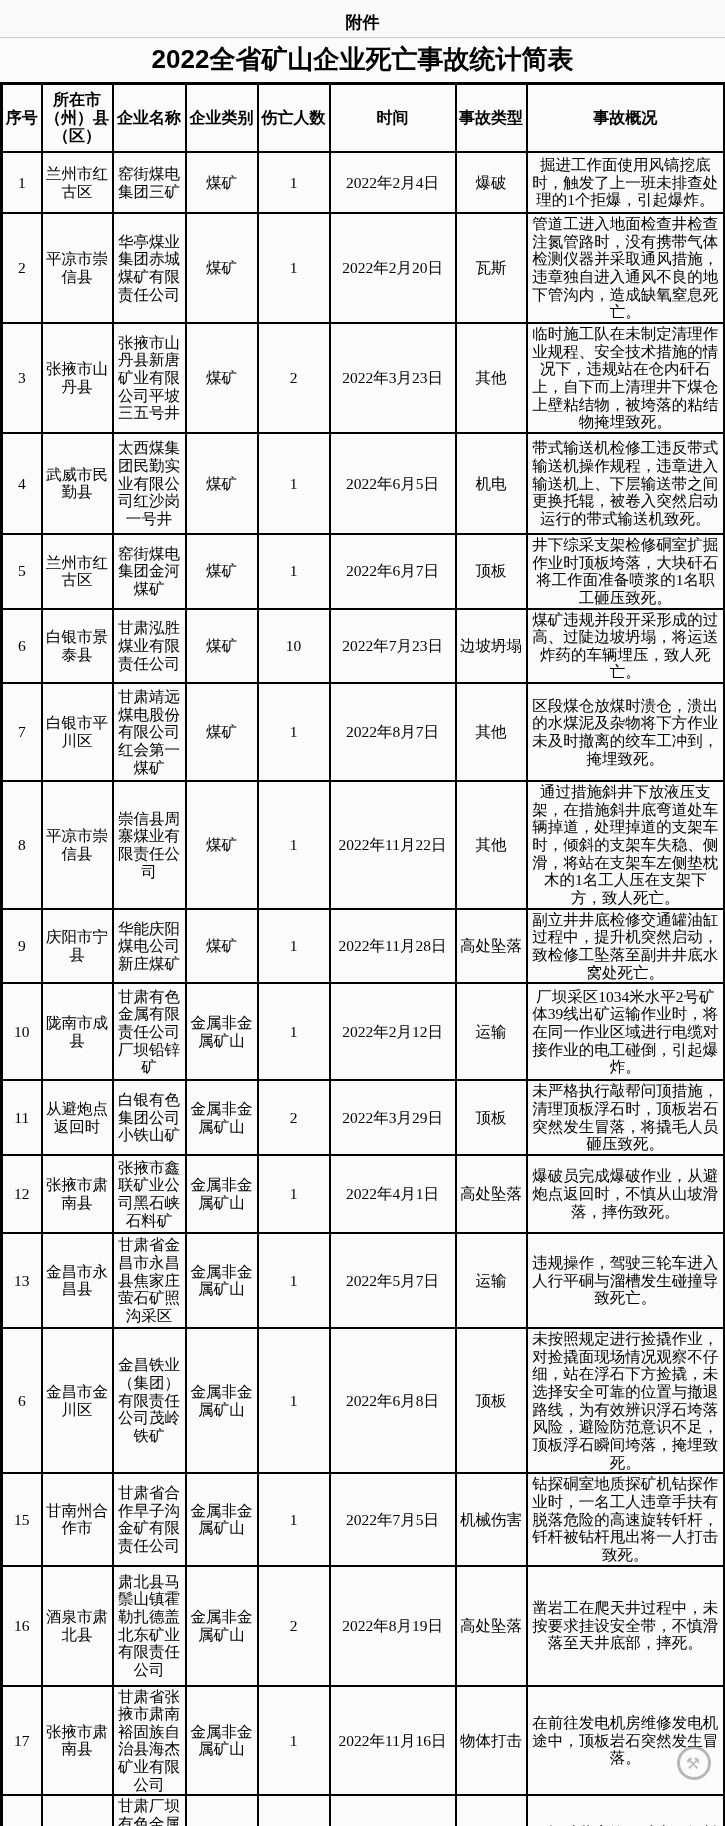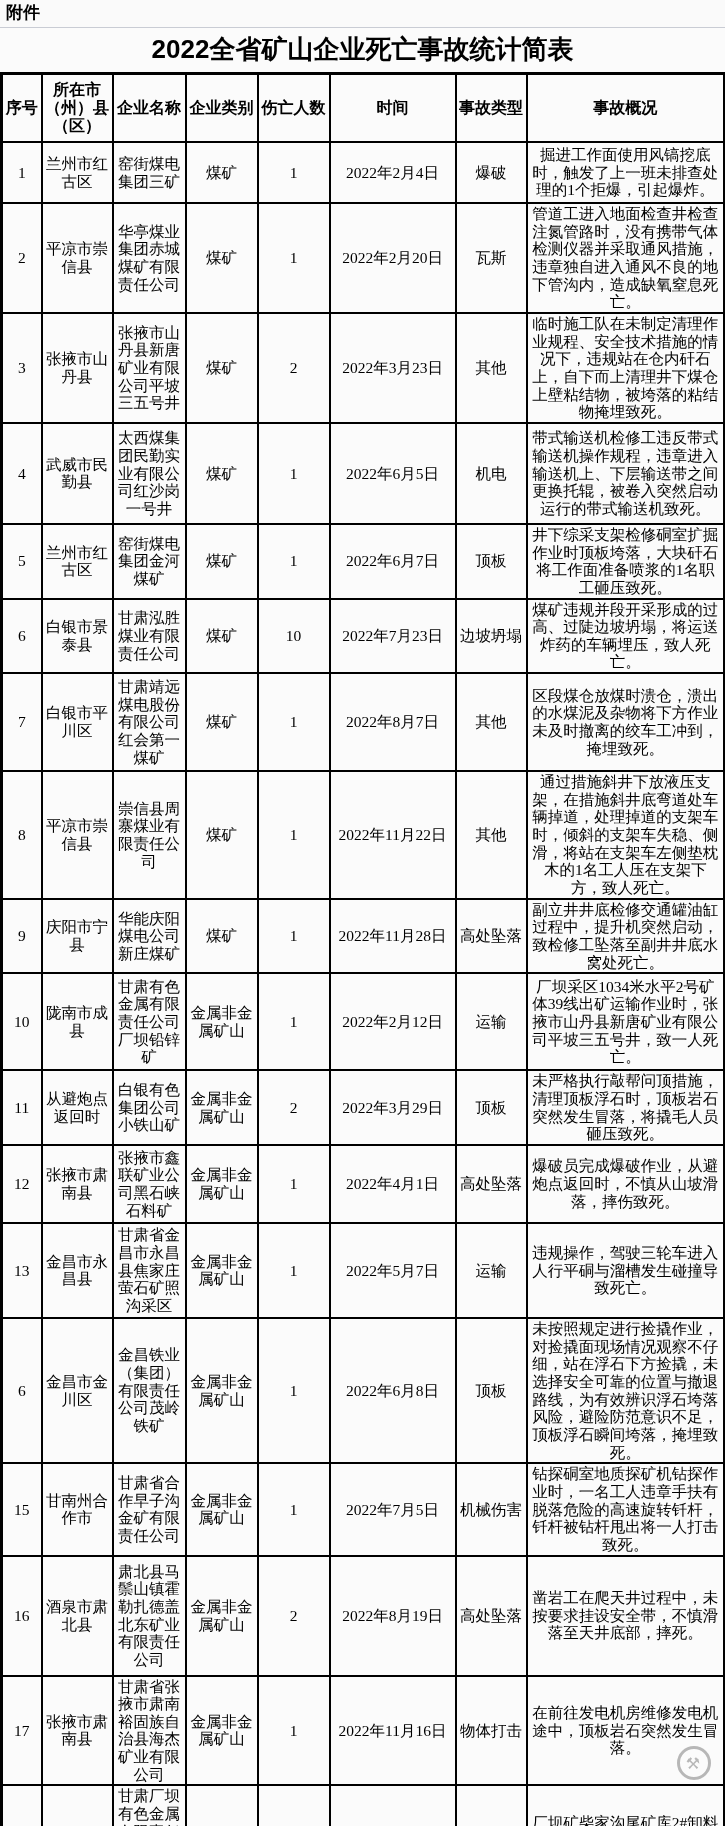--- a/index.html
+++ b/index.html
@@ -4,23 +4,23 @@
 <style>
   html,body{margin:0;padding:0;}
   body{
     width:725px;height:1826px;position:relative;
     background:#f1f1f1;
     font-family:"Liberation Serif","DejaVu Serif",serif;
     color:#000;overflow:hidden;
   }
   .attachment-bar{
     background:#fafafa;border-bottom:1px solid #c9ccd4;
-    padding:3px 6px 4px 6px;
+    padding:13px 6px 4px 6px;
     font-family:"Liberation Sans","DejaVu Sans",sans-serif;
-    font-size:17px;font-weight:bold;line-height:20px;
+    font-size:17px;font-weight:bold;line-height:20px;text-align:center;
   }
   .doc-title{
     text-align:center;font-weight:bold;font-size:26px;
     font-family:"Liberation Sans","DejaVu Sans",sans-serif;
     padding:4px 0 5px 0;background:#fbfbfb;letter-spacing:0px;
   }
   table.acc{
     width:723px;border-collapse:collapse;table-layout:fixed;
     border:3px solid #000;background:#fbfbfb;
   }
@@ -185,21 +185,21 @@
         <td class="col-summary">副立井井底检修交通罐油缸过程中，提升机突然启动，致检修工坠落至副井井底水窝处死亡。</td>
       </tr>
       <tr style="height: 97px;">
         <td>10</td>
         <td>陇南市成县</td>
         <td>甘肃有色金属有限责任公司厂坝铅锌矿</td>
         <td>金属非金属矿山</td>
         <td>1</td>
         <td>2022年2月12日</td>
         <td>运输</td>
-        <td class="col-summary">厂坝采区1034米水平2号矿体39线出矿运输作业时，张掖市山丹县新唐矿业有限公司平坡三五号井，致一人死亡。</td>
+        <td class="col-summary">厂坝采区1034米水平2号矿体39线出矿运输作业时，将在同一作业区域进行电缆对接作业的电工碰倒，引起爆炸。</td>
       </tr>
       <tr style="height: 68px;">
         <td>11</td>
         <td>从避炮点返回时</td>
         <td>白银有色集团公司小铁山矿</td>
         <td>金属非金属矿山</td>
         <td>2</td>
         <td>2022年3月29日</td>
         <td>顶板</td>
         <td class="col-summary">未严格执行敲帮问顶措施，清理顶板浮石时，顶板岩石突然发生冒落，将撬毛人员砸压致死。</td>

